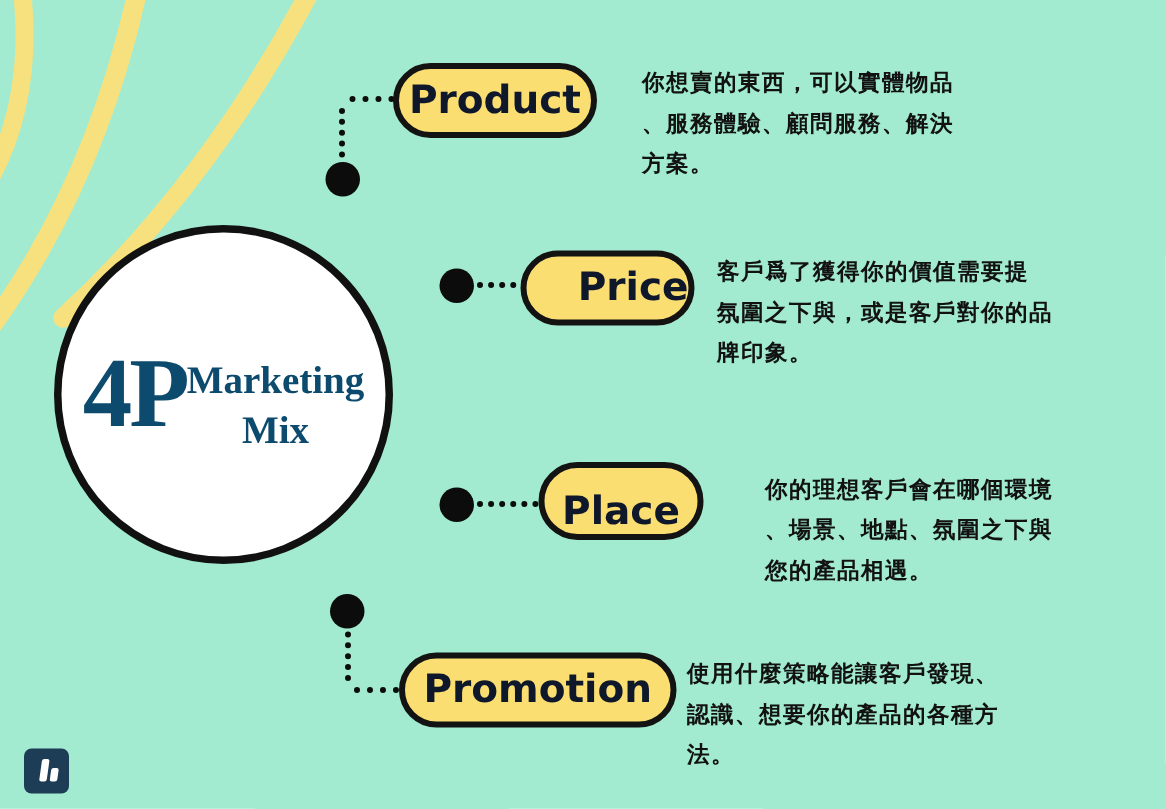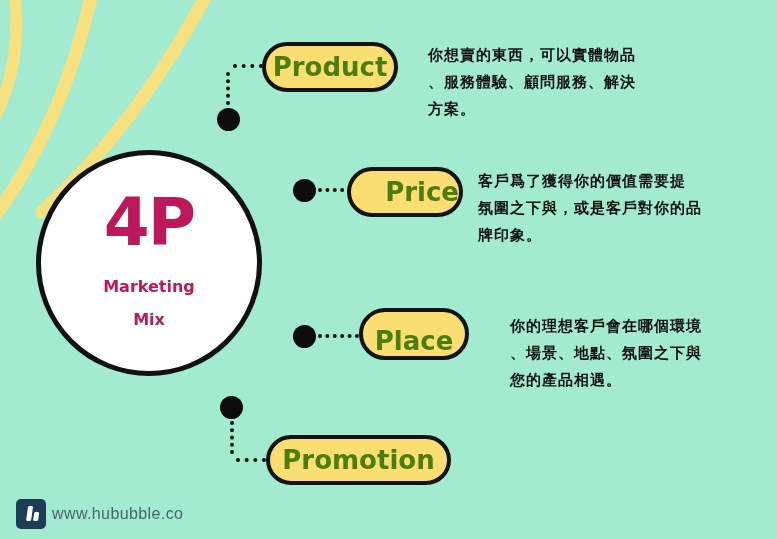--- a/index.html
+++ b/index.html
@@ -15,35 +15,35 @@
   #arcs { position:absolute; left:0; top:0; z-index:0; }
 
   
   .center-circle {
     position:absolute; left:36px; top:150px;
     width:226px; height:226px;
     background:#ffffff;
     border:5px solid #111111;
     border-radius:50%;
     box-sizing:border-box;
-    display:flex; flex-direction:column; align-items:center; justify-content:center;
-    z-index:1; text-align:center; color:#be185d;
+    display:flex; flex-direction:row; align-items:center; justify-content:center;
+    z-index:1; text-align:center; color:#0c4a6e;font-family:Liberation Serif, serif;
   }
   .center-title { font-size:66px; font-weight:bold; line-height:1; letter-spacing:-2px; }
-  .center-subtitle { margin-top:14px; font-size:16px; font-weight:bold; line-height:33px; white-space:pre-line; }
+  .center-subtitle { margin-top:14px; font-size:26px; font-weight:bold; line-height:33px; white-space:pre-line; }
 
   
   .pill {
     position:absolute;
     background:#fade72;
     border:4px solid #131313;
     border-radius:30px;
     box-sizing:border-box;
     display:flex; align-items:center; justify-content:center;
-    font-size:26px; font-weight:bold; color:#4d7c0f;
+    font-size:26px; font-weight:bold; color:#0f172a;
     z-index:2;
   }
   .pill-product   { left:262px; top:42px;  width:136px; height:50px; }
   .pill-price     { left:347px; top:167px; width:116px; height:50px;justify-content:flex-end; }
   .pill-place     { left:359px; top:308px; width:110px; height:52px;align-items:flex-end; }
   .pill-promotion { left:266px; top:435px; width:185px; height:50px; }
 
   
   .dot {
     position:absolute; width:23px; height:23px;
@@ -137,22 +137,24 @@
   <div class="desc desc-place">你的理想客戶會在哪個環境
 、場景、地點、氛圍之下與
 您的產品相遇。</div>
 
   <div class="dot dot-promotion"></div>
   <div class="dotline-v line-promotion-v"></div>
   <div class="dotline-h line-promotion-h"></div>
   <div class="pill pill-promotion">
     <span>Promotion</span>
   </div>
+  <div class="desc desc-promotion">使用什麼策略能讓客戶發現、
+認識、想要你的產品的各種方
+法。</div>
 
   <div class="logo-mark">
     <div class="logo-bars">
       <div class="logo-bar logo-bar-tall"></div>
       <div class="logo-bar logo-bar-short"></div>
     </div>
   </div>
-  <div class="footer-url">www.hububble.co</div>
 
 </div>
 
 </body></html>

